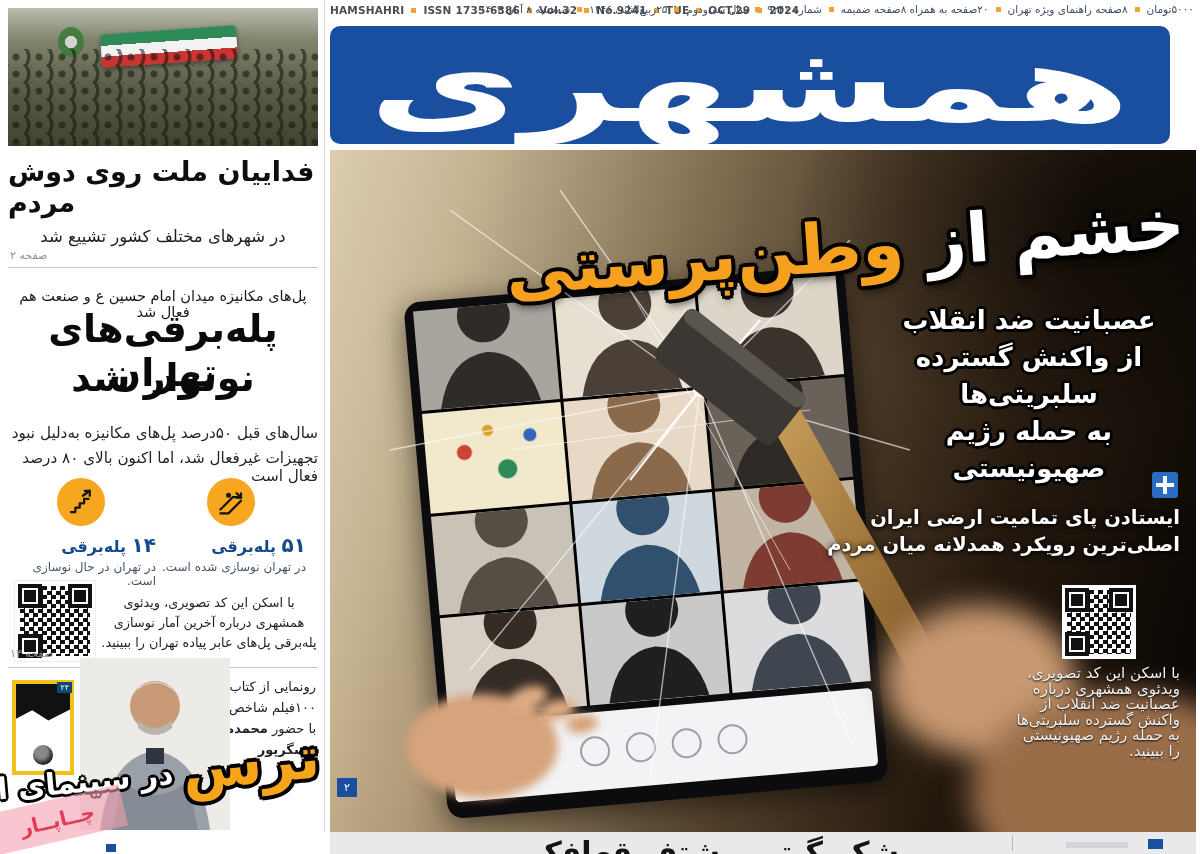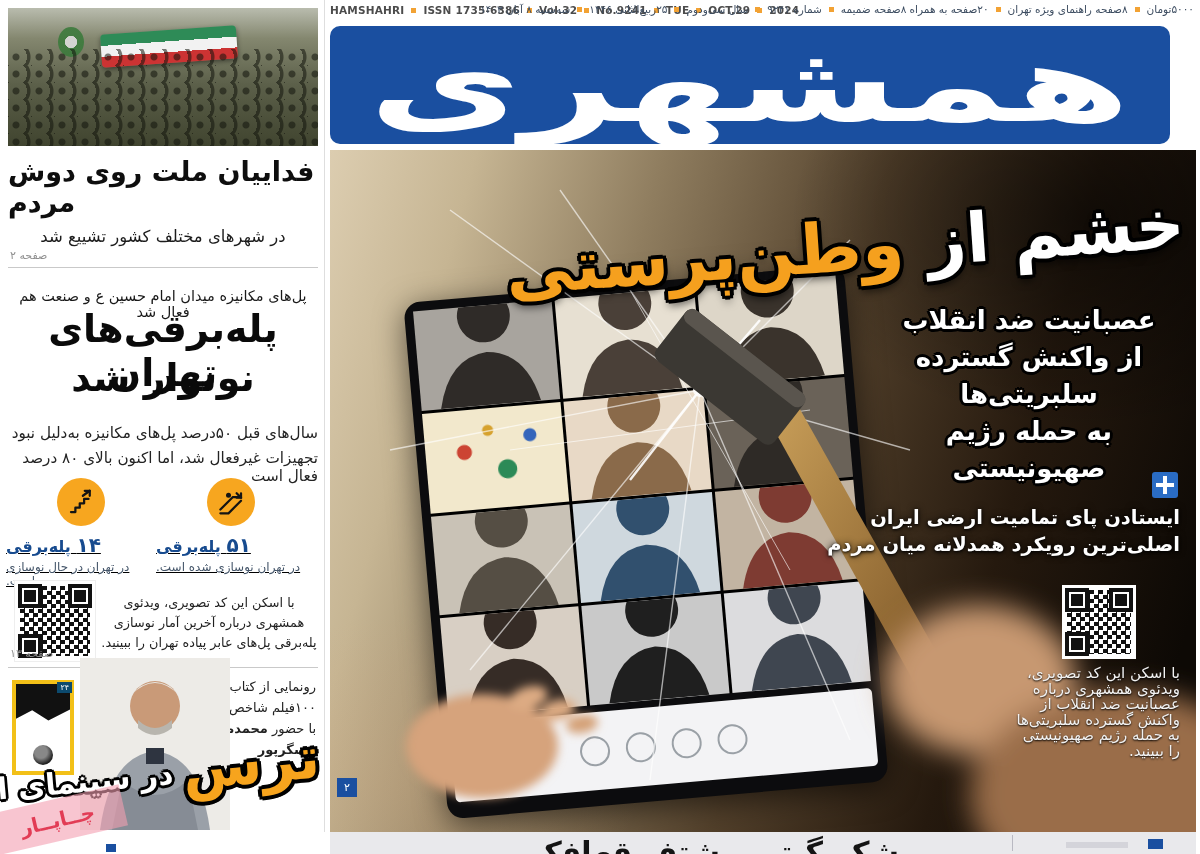--- a/index.html
+++ b/index.html
@@ -48,21 +48,21 @@
   .kicker{position:absolute;left:8px;top:288px;width:310px;direction:rtl;text-align:center;
           font-size:14.5px;color:#181818;}
   .esc-h1{position:absolute;left:8px;top:307px;width:310px;direction:rtl;text-align:center;
           font-size:38px;font-weight:bold;color:#0a0a0a;}
   .esc-h2{position:absolute;left:8px;top:356px;width:310px;direction:rtl;text-align:center;
           font-size:38px;font-weight:bold;color:#0a0a0a;}
   .esc-body{position:absolute;left:8px;width:310px;direction:rtl;text-align:right;
             font-size:15.2px;color:#232323;}
   .eb1{top:424px;} .eb2{top:449px;}
 
-  .stat{position:absolute;top:478px;width:150px;text-align:left;direction:rtl;text-decoration:underline;}
+  .stat{position:absolute;top:478px;width:150px;text-align:right;direction:rtl;}
   .stat.right{left:156px;} .stat.left{left:6px;}
   .stat-circle{width:48px;height:48px;border-radius:50%;background:#f7a61f;margin:0 auto;
                display:flex;align-items:center;justify-content:center;}
   .stat-circle svg{width:30px;height:30px;}
   .stat-value{margin-top:7px;color:#174b8f;font-weight:bold;font-size:16px;}
   .stat-value b{font-size:20px;}
   .stat-desc{margin-top:3px;font-size:12px;color:#45566a;}
 
   .qr{position:relative;background:#fff;}
   .qr::before{content:"";position:absolute;inset:5px;

